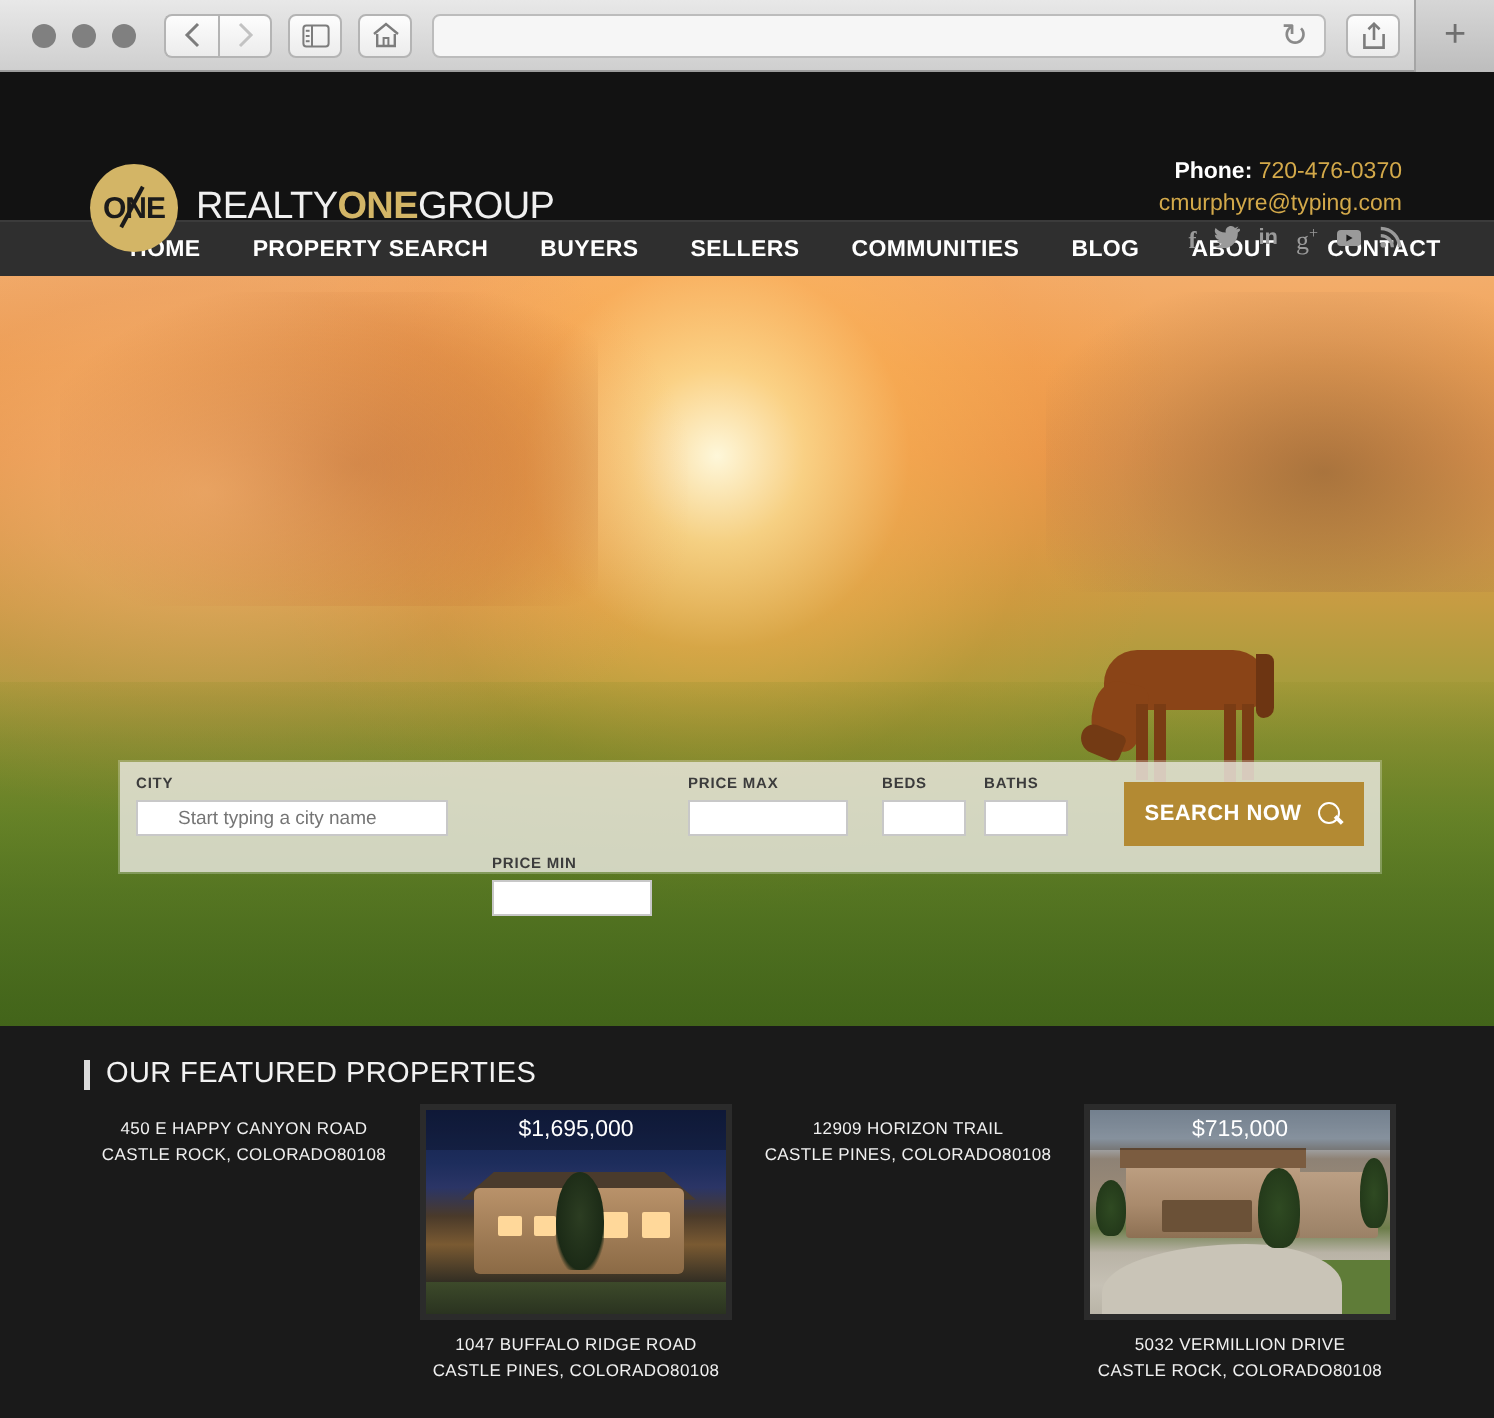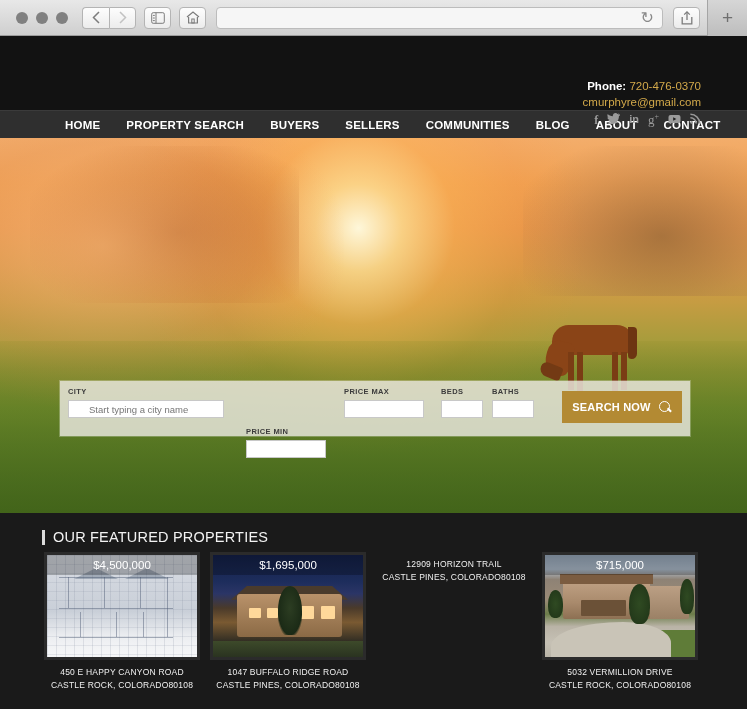--- a/index.html
+++ b/index.html
@@ -472,27 +472,36 @@
         </svg>
       </div>
     </div>
 
     <div class="newtab-panel">+</div>
   </div>
 
   <div class="page">
 
     <div class="site-header">
+      <div class="logo-wrap">
+        <div class="logo-circle">
+          <span class="one-text">ONE</span>
+          <span class="slash"></span>
+        </div>
+        <div class="brand">
+          <span class="w">REALTY</span><span class="g">ONE</span><span class="w">GROUP</span>
+        </div>
+      </div>
 
       <div class="contact-block">
         <div class="contact-line">
           <span class="lbl">Phone:</span>
           <span class="val">720-476-0370</span>
         </div>
-        <div class="contact-email">cmurphyre@gmail.com</div>
+        <div class="contact-email">cmurphyre@typing.com</div>
         <div class="socials">
           <span class="si" style="font-family:'Liberation Serif',serif;font-weight:bold;">f</span>
           <span class="si">
             <svg width="13" height="11" viewBox="0 0 13 11">
                 <path d="M12.6 1.3c-.5.2-1 .4-1.5.4.5-.3.9-.8 1.1-1.4-.5.3-1.1.5-1.7.7C10 .4 9.3 0 8.5 0 7 0 5.8 1.2 5.8 2.7c0 .2 0 .4.1.6C3.6 3.2 1.9 2.3.8 1c-.2.4-.4.9-.4 1.4 0 .9.5 1.7 1.2 2.2-.4 0-.9-.1-1.2-.3 0 1.3.9 2.4 2.2 2.7-.2.1-.5.1-.7.1-.2 0-.3 0-.5-.1.3 1.1 1.4 1.9 2.5 1.9-.9.7-2.1 1.2-3.4 1.2H0c1.2.8 2.7 1.2 4.2 1.2 5 0 7.7-4.1 7.7-7.7v-.3c.5-.4 1-.9 1.3-1.4z" fill="#9a9a9a"></path>
               </svg>
           </span>
           <span class="si" style="font-weight:bold;font-size:11px;">in</span>
           <span class="si" style="font-family:'Liberation Serif',serif;font-size:13px;">g<sup style="font-size:8px;">+</sup></span>
           <span class="si">
@@ -570,37 +579,20 @@
 
     <div class="featured">
       <div class="featured-title">
         <span class="title-bar"></span>
         <h2>OUR FEATURED PROPERTIES</h2>
       </div>
 
       <div class="cards">
 
         <div class="card">
-          <div class="card-img">
-            <div class="art-blueprint">
-              <div class="bp-line" style="left:8%;top:22%;width:76%;height:1px;"></div>
-              <div class="bp-line" style="left:8%;top:52%;width:76%;height:1px;"></div>
-              <div class="bp-line" style="left:8%;top:80%;width:76%;height:1px;"></div>
-              <div class="bp-line" style="left:14%;top:22%;width:1px;height:30%;"></div>
-              <div class="bp-line" style="left:38%;top:22%;width:1px;height:30%;"></div>
-              <div class="bp-line" style="left:62%;top:22%;width:1px;height:30%;"></div>
-              <div class="bp-line" style="left:80%;top:22%;width:1px;height:58%;"></div>
-              <div class="bp-line" style="left:22%;top:56%;width:1px;height:24%;"></div>
-              <div class="bp-line" style="left:46%;top:56%;width:1px;height:24%;"></div>
-              <div class="bp-line" style="left:64%;top:56%;width:1px;height:24%;"></div>
-              <div class="bp-roof" style="left:18%;top:13%;border-bottom:11px solid rgba(70,85,110,0.35);"></div>
-              <div class="bp-roof" style="left:52%;top:13%;border-bottom:11px solid rgba(70,85,110,0.35);"></div>
-            </div>
-            <div class="price-band">$4,500,000</div>
-          </div>
           <div class="card-addr">
             <div>450 E HAPPY CANYON ROAD</div>
             <div>CASTLE ROCK, COLORADO80108</div>
           </div>
         </div>
 
         <div class="card">
           <div class="card-img">
             <div class="art-night">
               <div class="night-ground"></div>

